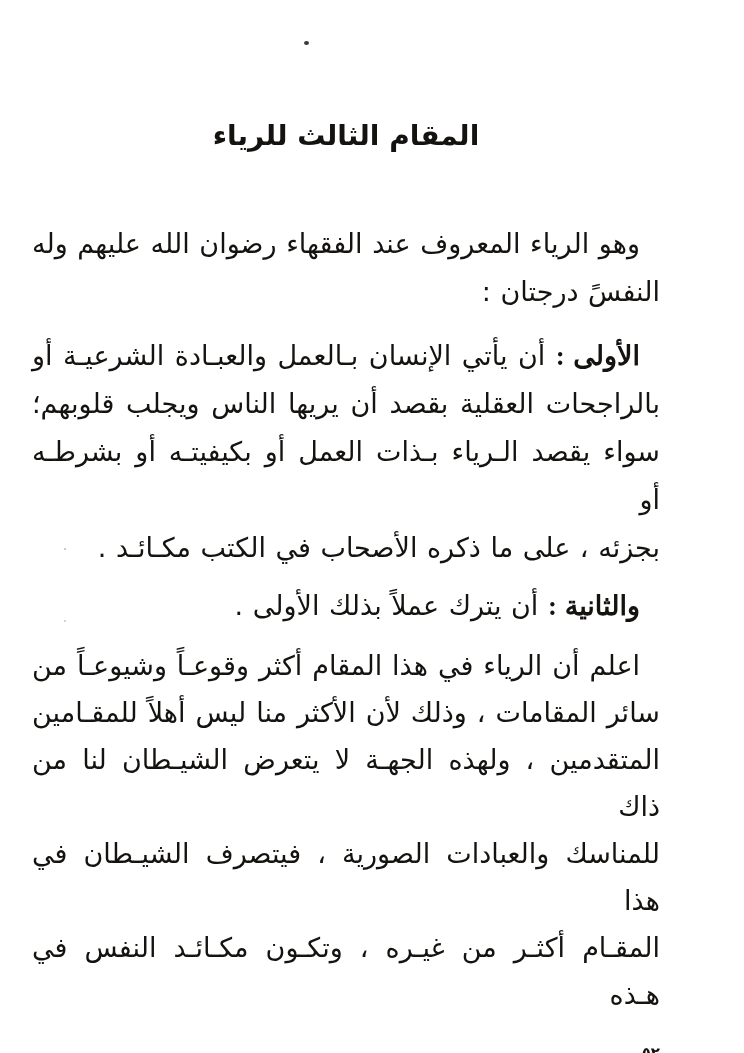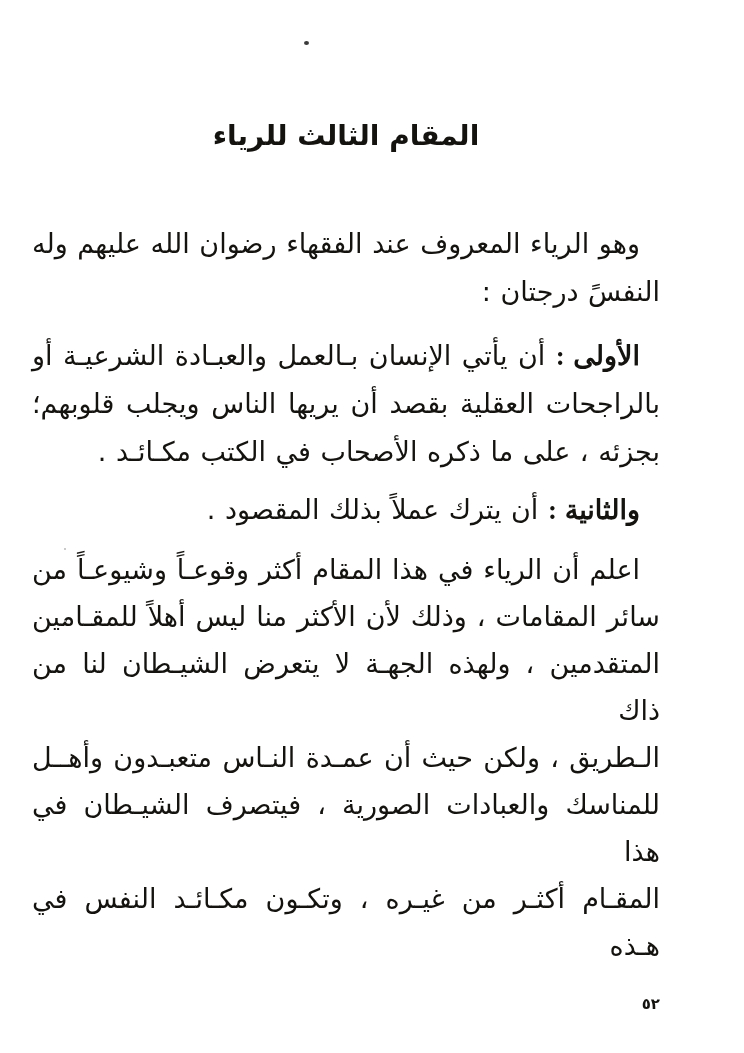--- a/index.html
+++ b/index.html
@@ -79,33 +79,33 @@
     <h1 class="book-title">المقام الثالث للرياء</h1>
 
     <div class="para para1">
       <div class="line fill indent">وهو الرياء المعروف عند الفقهاء رضوان الله عليهم وله</div>
       <div class="line">النفسً درجتان :</div>
     </div>
 
     <div class="para para2">
       <div class="line fill indent"><span class="lead">الأولى :</span> <span>أن يأتي الإنسان بـالعمل والعبـادة الشرعيـة أو</span></div>
       <div class="line fill">بالراجحات العقلية بقصد أن يريها الناس ويجلب قلوبهم؛</div>
+      <div class="line fill">سواء يقصد الـرياء بـذات العمل أو بكيفيتـه أو بشرطـه أو</div>
       <div class="line">بجزئه ، على ما ذكره الأصحاب في الكتب مكـائـد .</div>
     </div>
 
     <div class="para para3">
-      <div class="line indent"><span class="lead">والثانية :</span> <span>أن يترك عملاً بذلك المقصود .</span></div>
+      <div class="line indent"><span class="lead">والثانية :</span> <span>أن يترك عملاً بذلك الأولى .</span></div>
     </div>
 
 
     <div class="para para5">
       <div class="line fill indent">اعلم أن الرياء في هذا المقام أكثر وقوعـاً وشيوعـاً من</div>
       <div class="line fill">سائر المقامات ، وذلك لأن الأكثر منا ليس أهلاً للمقـامين</div>
       <div class="line fill">المتقدمين ، ولهذه الجهـة لا يتعرض الشيـطان لنا من ذاك</div>
-      <div class="line fill">الـطريق ، ولكن حيث أن عمـدة النـاس متعبـدون وأهــل</div>
       <div class="line fill">للمناسك والعبادات الصورية ، فيتصرف الشيـطان في هذا</div>
       <div class="line fill">المقـام أكثـر من غيـره ، وتكـون مكـائـد النفس في هـذه</div>
     </div>
 
     <div class="page-number">٥٢</div>
 
   </div>
 </div>
 
 </body></html>

